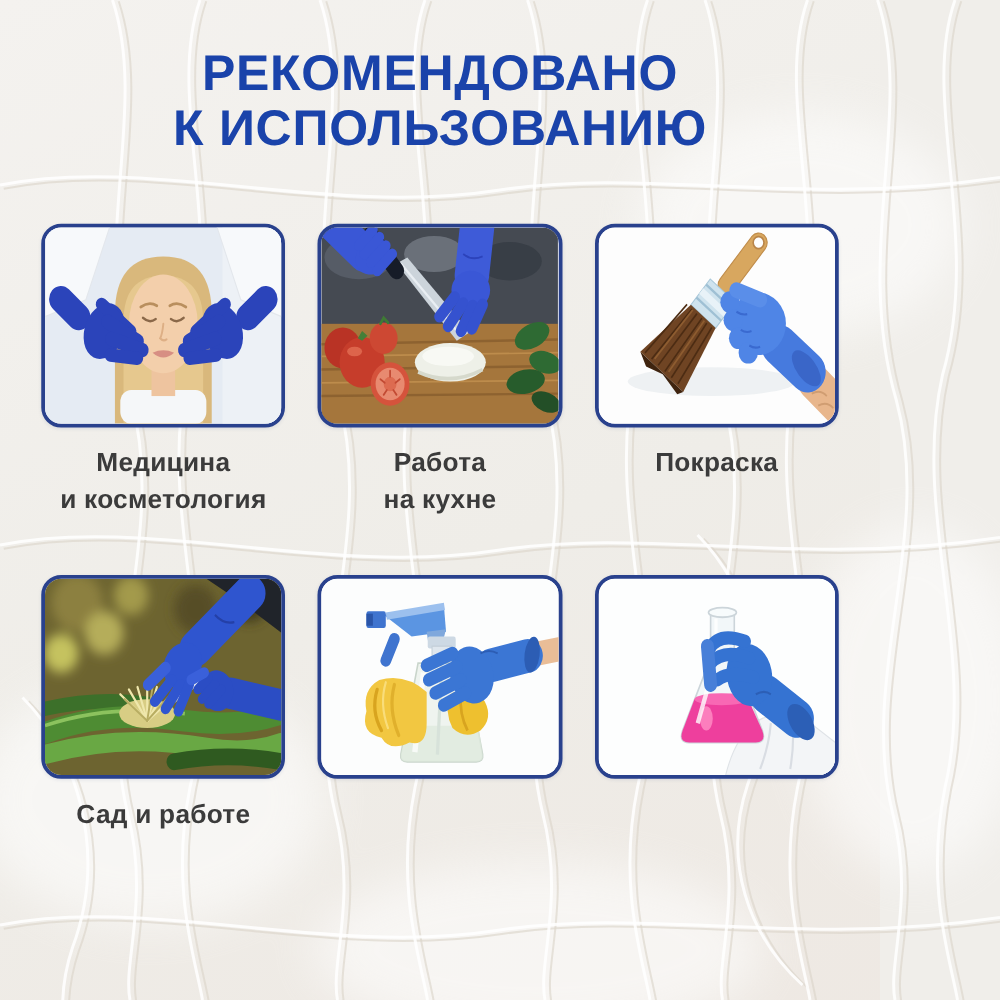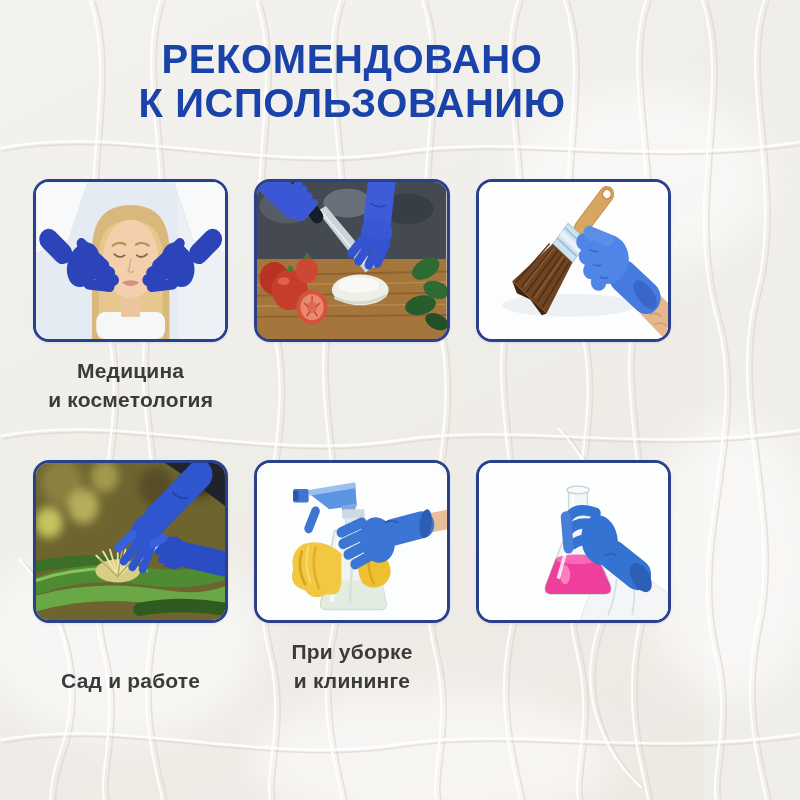--- a/index.html
+++ b/index.html
@@ -20,21 +20,21 @@
     font-size:40px;line-height:44px;font-weight:bold;letter-spacing:.6px;
     color:#1a43aa;
     white-space:pre-line;
   }
   .grid{
     display:grid;
     grid-template-columns:repeat(3,1fr);
     column-gap:26px;row-gap:46px;
     padding:0 33px;margin-top:54px;
   }
-  figure.card{margin:0;display:flex;flex-direction:column;align-items:center;justify-content:space-between;}
+  figure.card{margin:0;display:flex;flex-direction:column;align-items:center;}
   .photo-frame{
     width:100%;height:163px;box-sizing:border-box;
     border:3px solid #29418d;border-radius:16px;
     overflow:hidden;background:#fff;
     box-shadow:0 1px 3px rgba(40,60,120,.10);
   }
   .photo-frame svg{display:block;width:100%;height:100%;}
   .caption{
     margin-top:14px;
     text-align:center;
@@ -199,20 +199,22 @@
             <path d="M132 22 Q140 28 150 24" stroke="#2c43bb" stroke-width="1.6" fill="none"></path>
             <ellipse cx="139" cy="52" rx="18" ry="16" fill="#3a57d6"></ellipse>
             <g stroke="#3552cf" stroke-width="10" stroke-linecap="round">
               <path d="M124 58 L110 74"></path>
                 <path d="M132 63 L118 82"></path>
                 <path d="M141 65 L130 86"></path>
                 <path d="M150 64 L140 84"></path>
             </g>
           </svg>
         </div>
+        <figcaption class="caption">Работа
+на кухне</figcaption>
       </figure>
 
       <figure class="card">
         <div class="photo-frame">
           <svg viewBox="0 0 220 163" preserveAspectRatio="none" xmlns="http://www.w3.org/2000/svg">
             <rect width="220" height="163" fill="#fdfdfd"></rect>
             <ellipse cx="105" cy="128" rx="78" ry="12" fill="#eef1f3"></ellipse>
             <g transform="translate(-18,6) rotate(40 110 74)">
               <rect x="102" y="-22" width="16" height="62" rx="8" fill="#d8a75f" stroke="#c08c4a"></rect>
               <circle cx="110" cy="-14" r="5" fill="#fdfdfd" stroke="#b9854a" stroke-width="1.5"></circle>
@@ -243,20 +245,21 @@
             <circle cx="130" cy="92" r="9" fill="#4f85e6"></circle>
             <circle cx="139" cy="104" r="9" fill="#4f85e6"></circle>
             <g stroke="#3a6ad0" stroke-width="1.8" fill="none">
               <path d="M128 70 Q133 73 138 72"></path>
                 <path d="M132 85 Q137 88 142 86"></path>
                 <path d="M140 98 Q145 101 150 99"></path>
             </g>
             <path d="M128 52 L150 60" stroke="#5a8ee9" stroke-width="13" stroke-linecap="round"></path>
           </svg>
         </div>
+        <figcaption class="caption">Покраска</figcaption>
       </figure>
 
       <figure class="card">
         <div class="photo-frame">
           <svg viewBox="0 0 220 163" preserveAspectRatio="none" xmlns="http://www.w3.org/2000/svg">
             <defs>
                 <filter id="gb4" x="-40%" y="-40%" width="180%" height="180%">
                   <feGaussianBlur stdDeviation="5"></feGaussianBlur>
                 </filter>
               </defs>
@@ -342,22 +345,20 @@
             <ellipse cx="140" cy="80" rx="20" ry="24" transform="rotate(-18 140 80)" fill="#3b76d4"></ellipse>
             <g stroke="#3b76d4" stroke-width="11" stroke-linecap="round">
               <path d="M122 62 L98 72"></path>
                 <path d="M126 73 L100 84"></path>
                 <path d="M130 84 L106 95"></path>
                 <path d="M134 95 L114 105"></path>
             </g>
             <path d="M148 62 Q156 58 164 62" stroke="#2c5db4" stroke-width="1.8" fill="none"></path>
           </svg>
         </div>
-        <figcaption class="caption">При уборке
-и клининге</figcaption>
       </figure>
 
       <figure class="card">
         <div class="photo-frame">
           <svg viewBox="0 0 220 163" preserveAspectRatio="none" xmlns="http://www.w3.org/2000/svg">
             <rect width="220" height="163" fill="#fdfefe"></rect>
             <path d="M144 120 Q168 106 194 118 L220 136 L220 163 L118 163 Q126 134 144 120 Z" fill="#f3f5f7" stroke="#dfe3e7"></path>
             <path d="M160 120 Q158 140 150 158" stroke="#d9dde3" stroke-width="2" fill="none"></path>
             <path d="M180 118 Q182 138 178 158" stroke="#d9dde3" stroke-width="2" fill="none"></path>
             <rect x="104" y="28" width="22" height="38" fill="#f2f7f9" stroke="#ccd5da" stroke-width="1.5"></rect>

